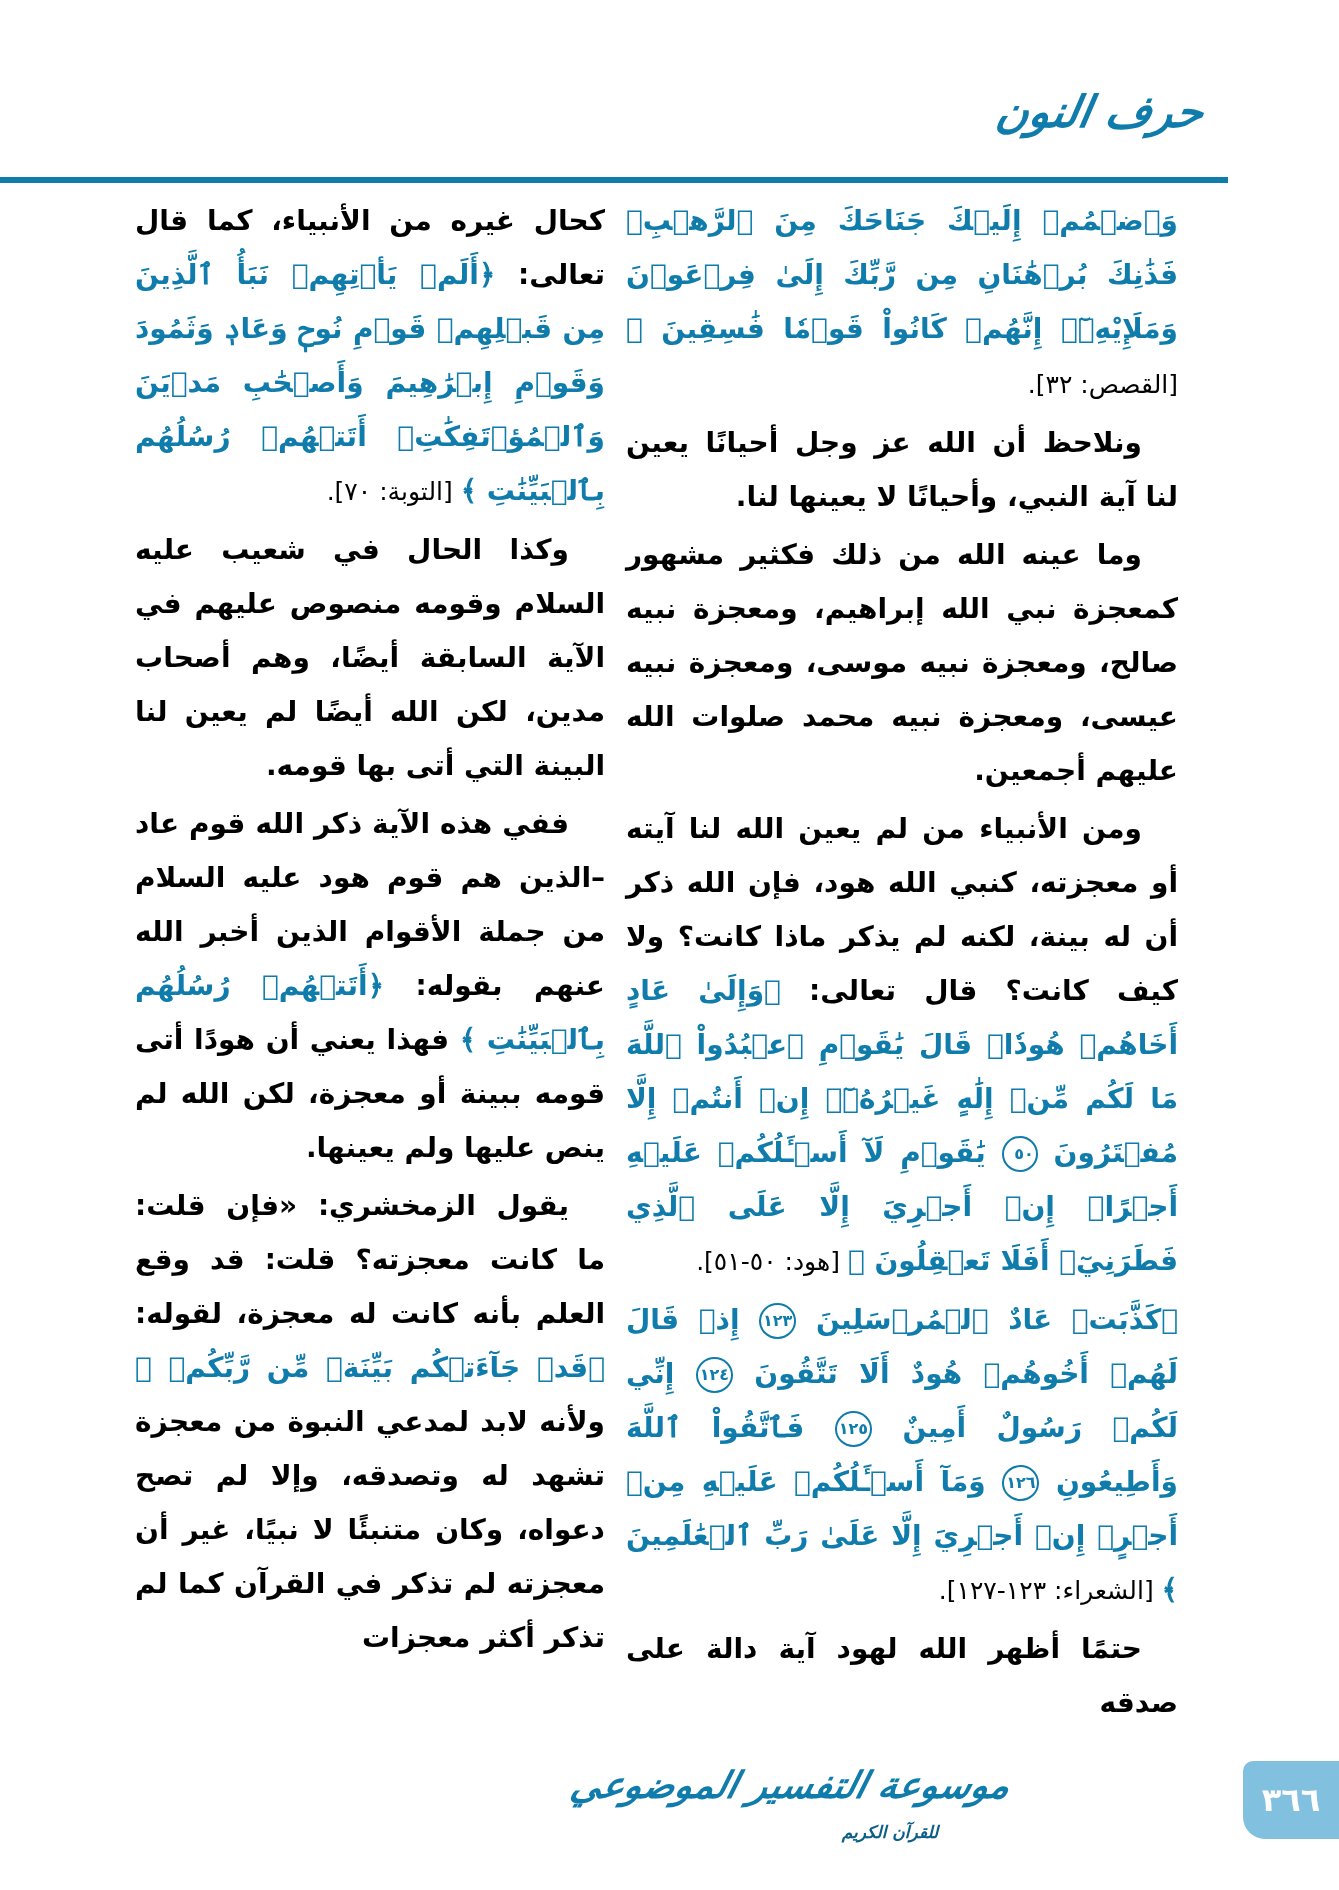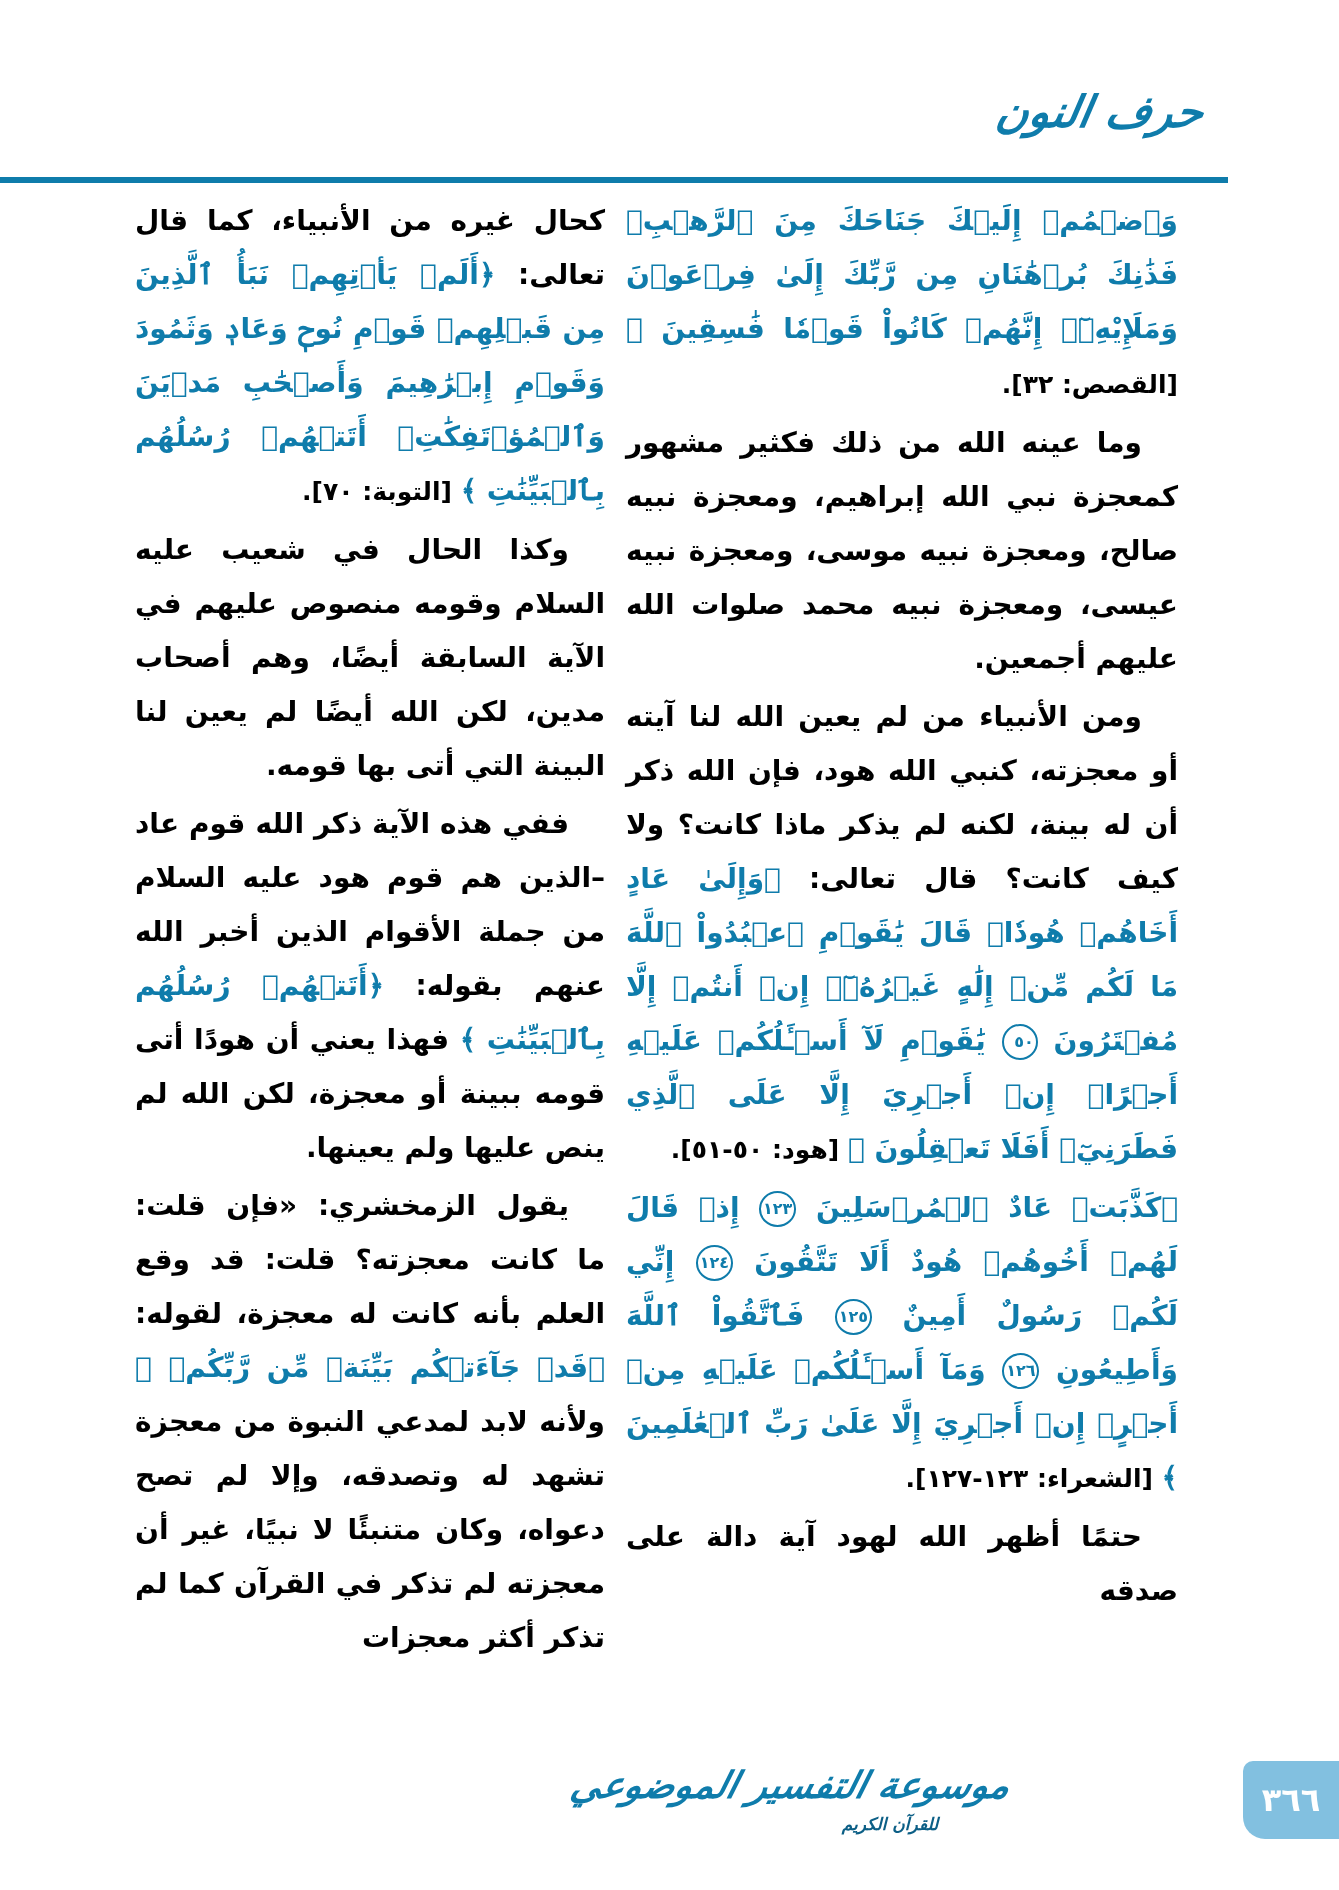--- a/index.html
+++ b/index.html
@@ -21,59 +21,60 @@
   .col {
     position:absolute; top:194px;
     font-size:28px; font-weight:bold; line-height:54px;
     text-align:justify; color:#000;
   }
   .col-right { right:161px; width:552px; }
   .col-left  { right:734px; width:470px; }
   .para { margin:0 0 4px 0; }
   .para.indent { text-indent:36px; }
   .run-quran { color:var(--accent); }
-  .run-ref { font-weight:bold; font-size:25px; }
+  .run-ref { font-weight:normal; font-size:25px; }
   .run-aya {
     display:inline-block; box-sizing:border-box;
     min-width:36px; height:36px; line-height:31px;
     border:2.5px solid var(--accent); border-radius:50%;
     color:var(--accent); font-size:16px; text-align:right;
     vertical-align:middle; text-indent:0; padding:0 2px;
   }
   .logo {
     position:absolute; top:1766px; right:329px; width:240px;
     text-align:center; line-height:1.1;
   }
   .logo-title {
     font-size:37px; font-weight:bold; font-style:italic;
     color:var(--accent); transform:skewX(-14deg);
     white-space:nowrap; letter-spacing:-2px;
   }
   .logo-subtitle {
-    margin-top:8px; font-size:17px; font-weight:bold; font-style:italic;
+    margin-top:16px; font-size:17px; font-weight:bold; font-style:italic;
     color:#0c5f86; white-space:nowrap;
   }
   .page-badge {
     position:absolute; top:1761px; right:0; width:96px; height:78px;
     background:var(--badge); border-radius:10px 0 0 22px;
     display:flex; align-items:center; justify-content:center;
     color:#fff; font-size:32px; font-weight:bold;
   }
 </style>
 </head>
 <body>
 
 <div class="page" style="--accent: #0f7cab; --badge: #82c0e0;">
 
   <div class="header-title">حرف النون</div>
 
   <div class="header-rule"></div>
 
   <div class="col col-right">
       <p class="para"><span class="run-quran">وَٱضۡمُمۡ إِلَيۡكَ جَنَاحَكَ مِنَ ٱلرَّهۡبِۖ فَذَٰنِكَ بُرۡهَٰنَانِ مِن رَّبِّكَ إِلَىٰ فِرۡعَوۡنَ وَمَلَإِيْهِۦٓۚ إِنَّهُمۡ كَانُواْ قَوۡمٗا فَٰسِقِينَ ﴾</span><span class="run-ref"> [القصص: ٣٢].</span></p>
+      <p class="para indent"><span class="run-body">ونلاحظ أن الله عز وجل أحيانًا يعين لنا آية النبي، وأحيانًا لا يعينها لنا.</span></p>
       <p class="para indent"><span class="run-body">وما عينه الله من ذلك فكثير مشهور كمعجزة نبي الله إبراهيم، ومعجزة نبيه صالح، ومعجزة نبيه موسى، ومعجزة نبيه عيسى، ومعجزة نبيه محمد صلوات الله عليهم أجمعين.</span></p>
       <p class="para indent"><span class="run-body">ومن الأنبياء من لم يعين الله لنا آيته أو معجزته، كنبي الله هود، فإن الله ذكر أن له بينة، لكنه لم يذكر ماذا كانت؟ ولا كيف كانت؟ قال تعالى: </span><span class="run-quran">﴿وَإِلَىٰ عَادٍ أَخَاهُمۡ هُودٗاۚ قَالَ يَٰقَوۡمِ ٱعۡبُدُواْ ٱللَّهَ مَا لَكُم مِّنۡ إِلَٰهٍ غَيۡرُهُۥٓۖ إِنۡ أَنتُمۡ إِلَّا مُفۡتَرُونَ </span><span class="run-aya">٥٠</span><span class="run-quran"> يَٰقَوۡمِ لَآ أَسۡـَٔلُكُمۡ عَلَيۡهِ أَجۡرًاۖ إِنۡ أَجۡرِيَ إِلَّا عَلَى ٱلَّذِي فَطَرَنِيٓۚ أَفَلَا تَعۡقِلُونَ ﴾</span><span class="run-ref"> [هود: ٥٠-٥١].</span></p>
       <p class="para"><span class="run-quran">﴿كَذَّبَتۡ عَادٌ ٱلۡمُرۡسَلِينَ </span><span class="run-aya">١٢٣</span><span class="run-quran"> إِذۡ قَالَ لَهُمۡ أَخُوهُمۡ هُودٌ أَلَا تَتَّقُونَ </span><span class="run-aya">١٢٤</span><span class="run-quran"> إِنِّي لَكُمۡ رَسُولٌ أَمِينٌ </span><span class="run-aya">١٢٥</span><span class="run-quran"> فَٱتَّقُواْ ٱللَّهَ وَأَطِيعُونِ </span><span class="run-aya">١٢٦</span><span class="run-quran"> وَمَآ أَسۡـَٔلُكُمۡ عَلَيۡهِ مِنۡ أَجۡرٍۖ إِنۡ أَجۡرِيَ إِلَّا عَلَىٰ رَبِّ ٱلۡعَٰلَمِينَ ﴾</span><span class="run-ref"> [الشعراء: ١٢٣-١٢٧].</span></p>
       <p class="para indent"><span class="run-body">حتمًا أظهر الله لهود آية دالة على صدقه</span></p>
     </div>
 
   <div class="col col-left">
       <p class="para"><span class="run-body">كحال غيره من الأنبياء، كما قال تعالى: </span><span class="run-quran">﴿أَلَمۡ يَأۡتِهِمۡ نَبَأُ ٱلَّذِينَ مِن قَبۡلِهِمۡ قَوۡمِ نُوحٖ وَعَادٖ وَثَمُودَ وَقَوۡمِ إِبۡرَٰهِيمَ وَأَصۡحَٰبِ مَدۡيَنَ وَٱلۡمُؤۡتَفِكَٰتِۚ أَتَتۡهُمۡ رُسُلُهُم بِٱلۡبَيِّنَٰتِ ﴾</span><span class="run-ref"> [التوبة: ٧٠].</span></p>
       <p class="para indent"><span class="run-body">وكذا الحال في شعيب عليه السلام وقومه منصوص عليهم في الآية السابقة أيضًا، وهم أصحاب مدين، لكن الله أيضًا لم يعين لنا البينة التي أتى بها قومه.</span></p>
       <p class="para indent"><span class="run-body">ففي هذه الآية ذكر الله قوم عاد –الذين هم قوم هود عليه السلام من جملة الأقوام الذين أخبر الله عنهم بقوله: </span><span class="run-quran">﴿أَتَتۡهُمۡ رُسُلُهُم بِٱلۡبَيِّنَٰتِ ﴾</span><span class="run-body"> فهذا يعني أن هودًا أتى قومه ببينة أو معجزة، لكن الله لم ينص عليها ولم يعينها.</span></p>

